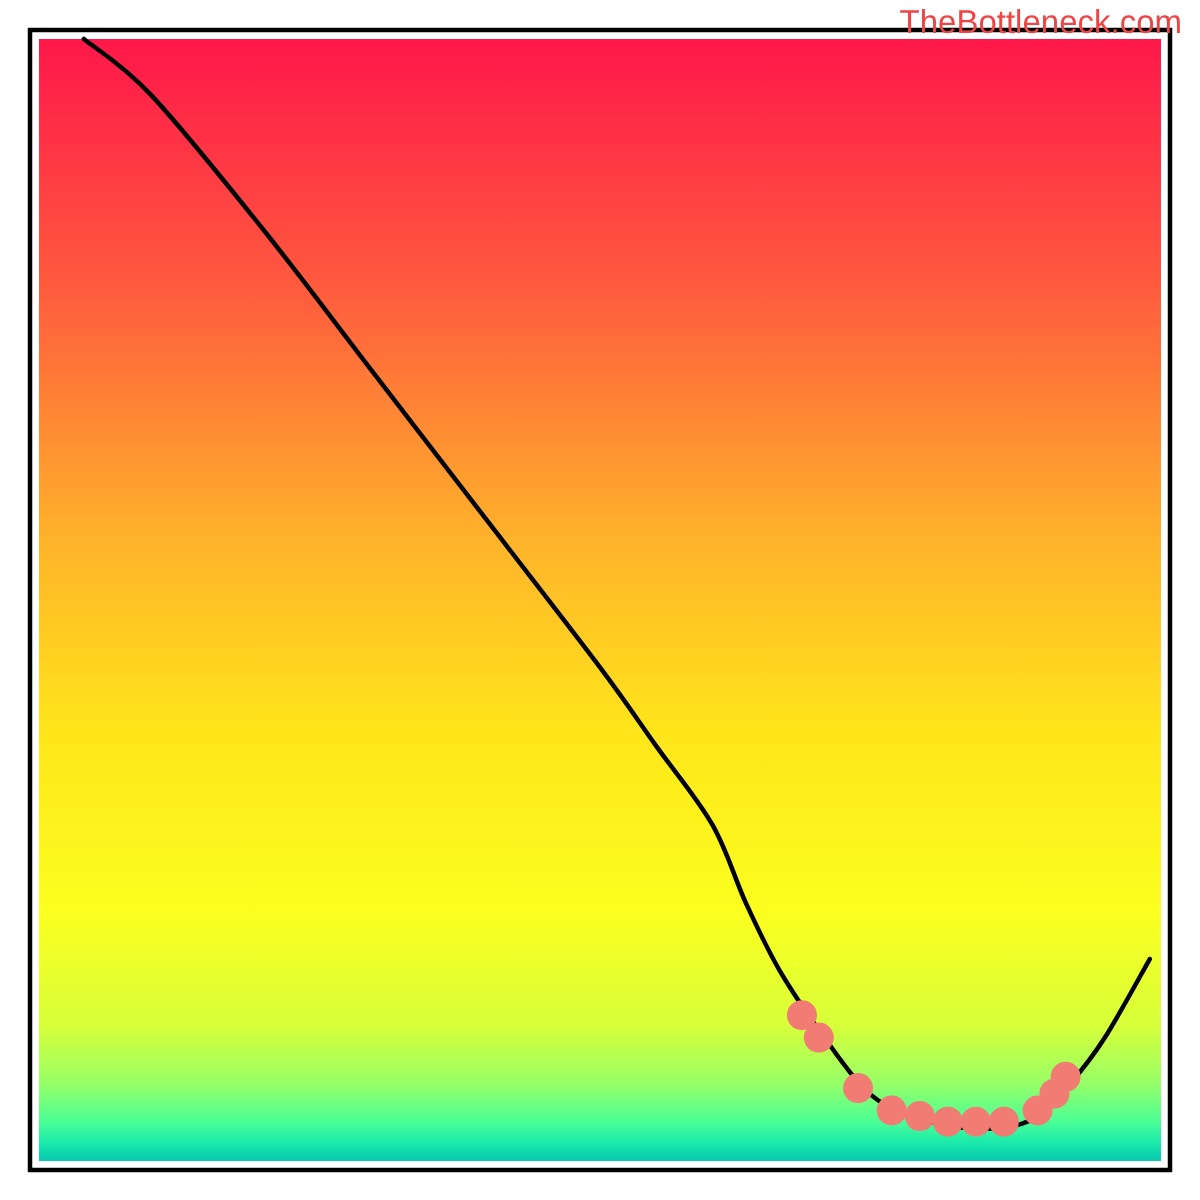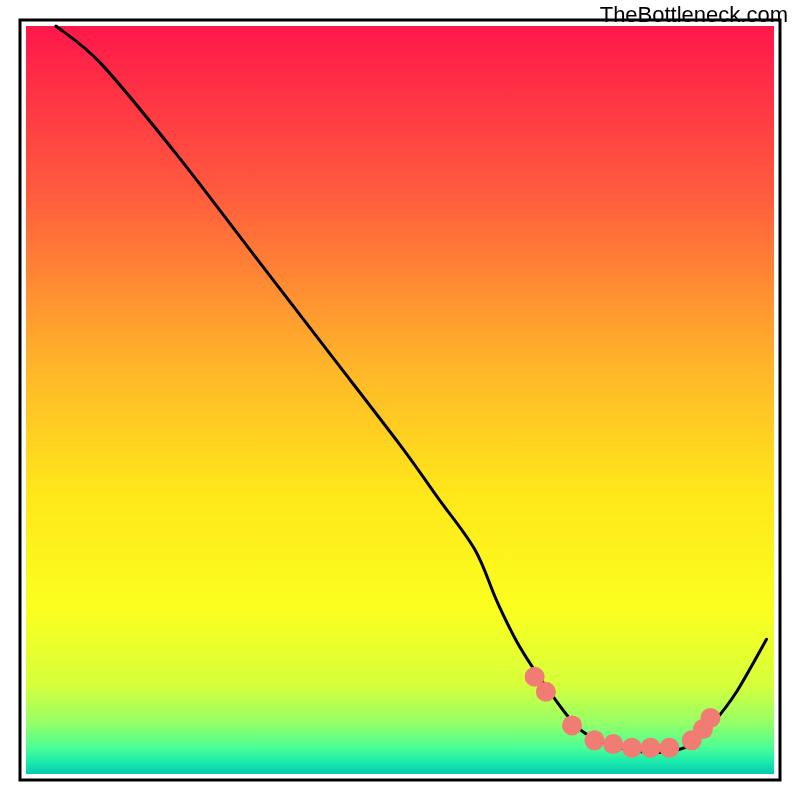--- a/index.html
+++ b/index.html
@@ -13,21 +13,21 @@
   }
   .canvas {
     position: relative;
     width: 800px;
     height: 800px;
   }
   .watermark {
     position: absolute;
     top: 2px;
     right: 12px;
-    color: #000000;
+    color: #ef4444;
     font-size: 22px;
     font-weight: 500;
     letter-spacing: 0px;
     z-index: 5;
   }
   svg {
     display: block;
   }
 </style>
 </head>

